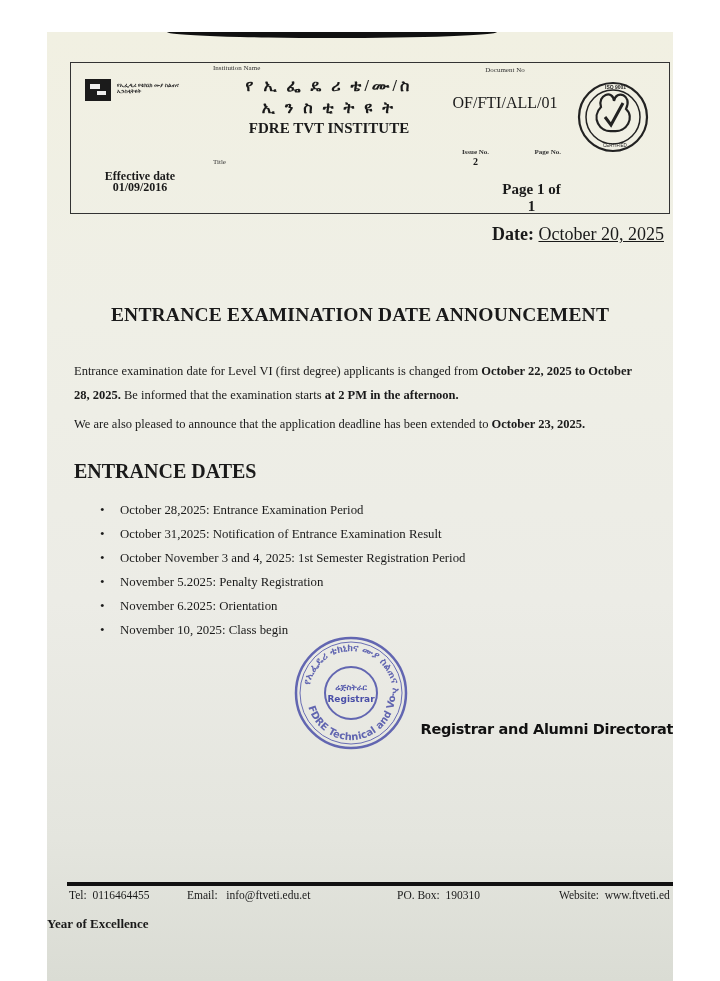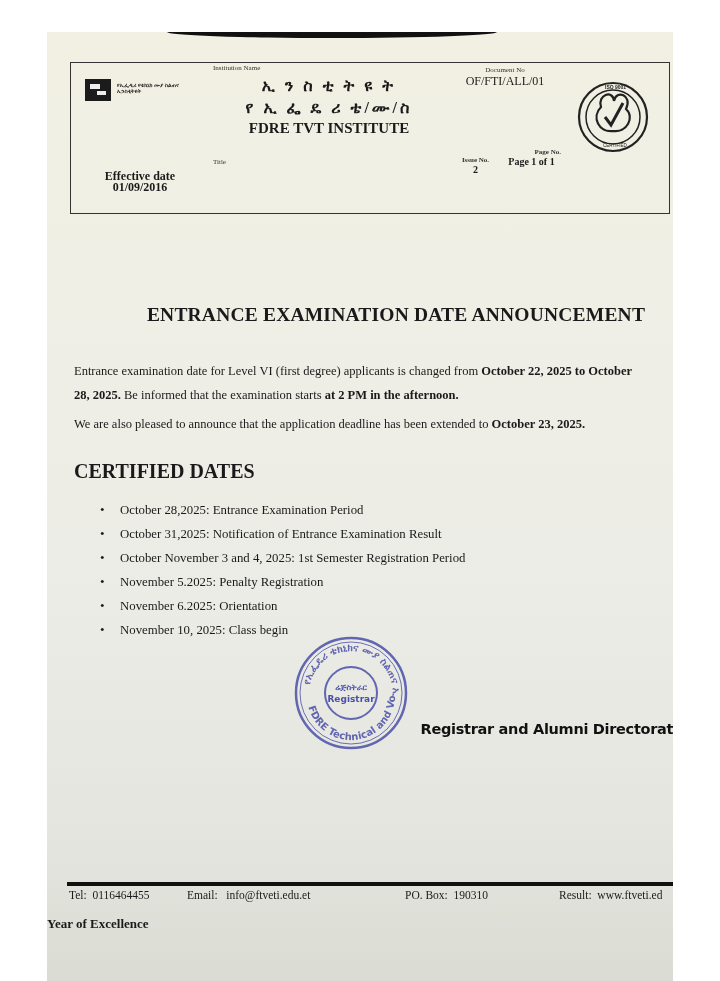--- a/index.html
+++ b/index.html
@@ -37,21 +37,21 @@
     .logo-mark:before { content:""; position:absolute; left:5px; top:5px; width:10px; height:5px; background:#eee; }
     .logo-mark:after { content:""; position:absolute; left:12px; top:12px; width:9px; height:4px; background:#eee; }
     .logo-text { position:absolute; left:46px; top:19px; font-size:5.5px; font-weight:bold; line-height:6px; width:80px; color:#222; }
     .center { text-align:center; }
     .inst-am { font-size:16px; font-weight:bold; letter-spacing:3px; line-height:22px; }
     .inst-en { font-size:15px; font-weight:bold; line-height:18px; }
     .bold { font-weight:bold; }
     
     .date-line { position:absolute; left:445px; top:192px; font-size:18px; font-weight:bold; white-space:nowrap; }
     .date-line .u { font-weight:normal; text-decoration:underline; }
-    .headline { position:absolute; left:0; width:626px; top:272px; text-align:center; font-size:19.5px; font-weight:bold; letter-spacing:0.2px;padding-left:36px; }
+    .headline { position:absolute; left:0; width:626px; top:272px; text-align:center; font-size:19.5px; font-weight:bold; letter-spacing:0.2px; }
     .para { position:absolute; left:27px; width:640px; font-size:12.5px; line-height:24px; white-space:nowrap; }
     .h2 { position:absolute; left:27px; top:428px; font-size:20px; font-weight:bold; }
     ul.dates { position:absolute; left:45px; top:458px; margin:8px; padding:0; list-style:none; }
     ul.dates li { font-size:12.8px; height:24px; line-height:24px; position:relative; padding-left:20px; white-space:nowrap; }
     ul.dates li:before { content:"•"; position:absolute; left:0; top:0; font-size:13px; }
     .stamp { position:absolute; left:244px; top:602px; width:120px; height:118px; }
     .office { position:absolute; left:0; width:687px; top:689px; text-align:right; font-family:"DejaVu Sans", sans-serif; font-size:14.5px; font-weight:bold; color:#111; letter-spacing:-0.3px; }
     .footer-rule { position:absolute; left:20px; top:850px; width:606px; height:4px; background:#111; }
     .footer { position:absolute; top:857px; font-size:11.5px; white-space:nowrap; }
     .footer-tagline { position:absolute; left:0; width:626px; top:884px; font-size:13px; font-weight:bold; }
@@ -69,69 +69,73 @@
     </div>
     <div class="cell eff-cell center">
       <div style="padding-top:10px;font-size:12px;font-weight:bold;line-height:11px;">
         <div>Effective date</div>
         <div>01/09/2016</div>
       </div>
     </div>
     <div class="cell inst-cell">
       <div class="tiny" style="padding:1px 4px;">Institution Name</div>
       <div class="center" style="margin-top:2px;">
+        <div class="inst-am">የ ኢ ፌ ዴ ሪ ቴ/ሙ/ስ</div>
         <div class="inst-am">ኢ ን ስ ቲ ት ዩ ት</div>
-        <div class="inst-am">የ ኢ ፌ ዴ ሪ ቴ/ሙ/ስ</div>
         <div class="inst-en">FDRE TVT INSTITUTE</div>
       </div>
     </div>
     <div class="cell title-cell">
       <div class="tiny" style="padding:1px 4px;">Title</div>
     </div>
     <div class="cell doc-cell center">
       <div class="tiny" style="margin-top:3px;">Document No</div>
-      <div style="font-size:12px;">OF/FTI/ALL/01</div>
+      <div style="font-size:16px;margin-top:20px;">OF/FTI/ALL/01</div>
     </div>
     <div class="cell issue-cell center">
-      <div class="tiny bold" style="margin-top:11px;">Issue No.</div>
+      <div class="tiny bold" style="margin-top:3px;">Issue No.</div>
       <div class="bold" style="font-size:10px;">2</div>
     </div>
     <div class="cell page-cell center">
       <div class="tiny bold" style="margin-top:3px;text-align:right;">Page No.</div>
-      <div class="bold" style="font-size:10px;">Page 1 of 1</div>
+      <div class="bold" style="font-size:15px;margin-top:25px;">Page 1 of 1</div>
     </div>
     <div class="cell iso-cell">
       <svg width="108" height="100" viewBox="0 0 108 100" style="position:absolute;left:0;top:4px;">
         <circle cx="52" cy="50" r="34" fill="none" stroke="#222" stroke-width="2.2"></circle>
         <circle cx="52" cy="50" r="27" fill="none" stroke="#222" stroke-width="1.5"></circle>
         <path d="M40 40 C36 28, 52 22, 53 34 C55 22, 72 28, 65 42 C74 50, 66 66, 52 64 C38 66, 30 50, 40 40 Z" fill="none" stroke="#222" stroke-width="2.2"></path>
         <path d="M44 50 L50 58 L62 36" fill="none" stroke="#222" stroke-width="3"></path>
         <text x="44" y="22" font-size="5" font-family="Liberation Sans, sans-serif" font-weight="bold" fill="#222">ISO 9001</text>
         <text x="42" y="80" font-size="4.5" font-family="Liberation Sans, sans-serif" fill="#222">CERTIFIED</text>
       </svg>
     </div>
   </div>
 
+  <div class="date-line">
+    <span>Date:</span>
+    <span class="u">October 20, 2025</span>
+  </div>
 
   <div class="headline">ENTRANCE EXAMINATION DATE ANNOUNCEMENT</div>
 
   <div class="para" style="top:327px;">
     <div>
       <span>Entrance examination date for Level VI (first degree) applicants is changed from </span><span class="bold">October 22, 2025 to October</span>
     </div>
     <div>
       <span class="bold">28, 2025.</span><span> Be informed that the examination starts </span><span class="bold">at 2 PM in the afternoon.</span>
     </div>
   </div>
 
   <div class="para" style="top:380px;">
     <span>We are also pleased to announce that the application deadline has been extended to </span><span class="bold">October 23, 2025.</span>
   </div>
 
-  <div class="h2">CERTIFIED DATES</div>
+  <div class="h2">ENTRANCE DATES</div>
   <ul class="dates">
     <li>October 28,2025: Entrance Examination Period</li>
     <li>October 31,2025: Notification of Entrance Examination Result</li>
     <li>October  November 3 and 4, 2025: 1st Semester Registration Period</li>
     <li>November 5.2025: Penalty Registration</li>
     <li>November 6.2025: Orientation</li>
     <li>November  10, 2025: Class begin</li>
   </ul>
 
   <svg class="stamp" viewBox="0 0 120 118">
@@ -152,22 +156,22 @@
 
   <div class="footer-rule"></div>
   <div class="footer" style="left:22px;">
     <span>Tel:</span>&nbsp;
     <span>0116464455</span>
   </div>
   <div class="footer" style="left:140px;">
     <span>Email:</span>&nbsp;&nbsp;
     <span>info@ftveti.edu.et</span>
   </div>
-  <div class="footer" style="left:350px;margin-left:8px;">
+  <div class="footer" style="left:350px;">
     <span>PO. Box:</span>&nbsp;
     <span>190310</span>
   </div>
   <div class="footer" style="left:512px;">
-    <span>Result:</span>&nbsp;
+    <span>Website:</span>&nbsp;
     <span>www.ftveti.ed</span>
   </div>
   <div class="footer-tagline">Year of Excellence</div>
 </div>
 
 </body></html>

